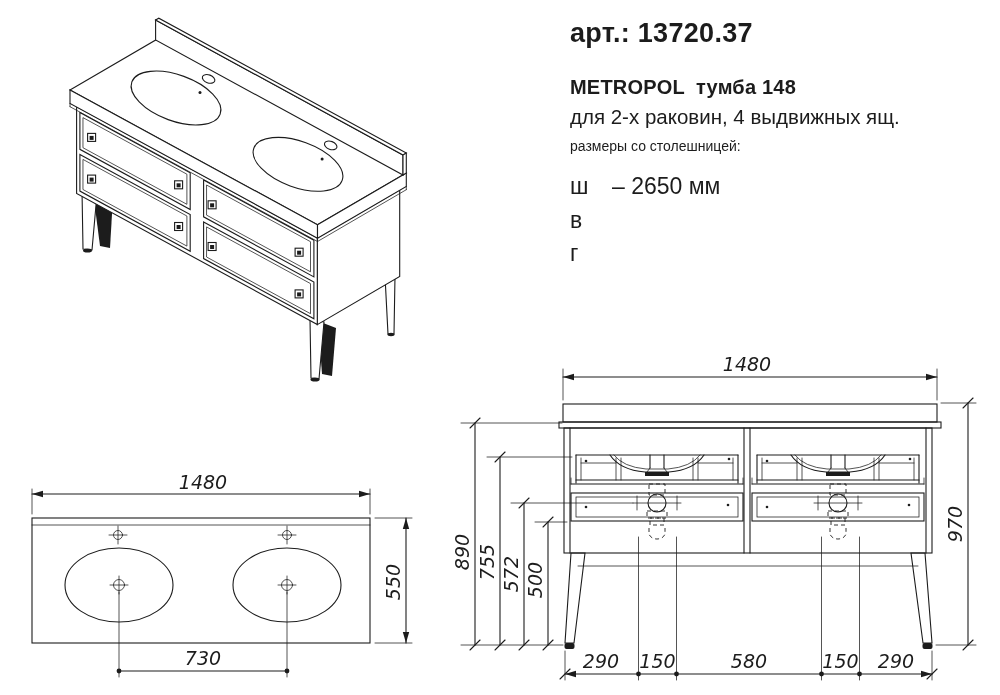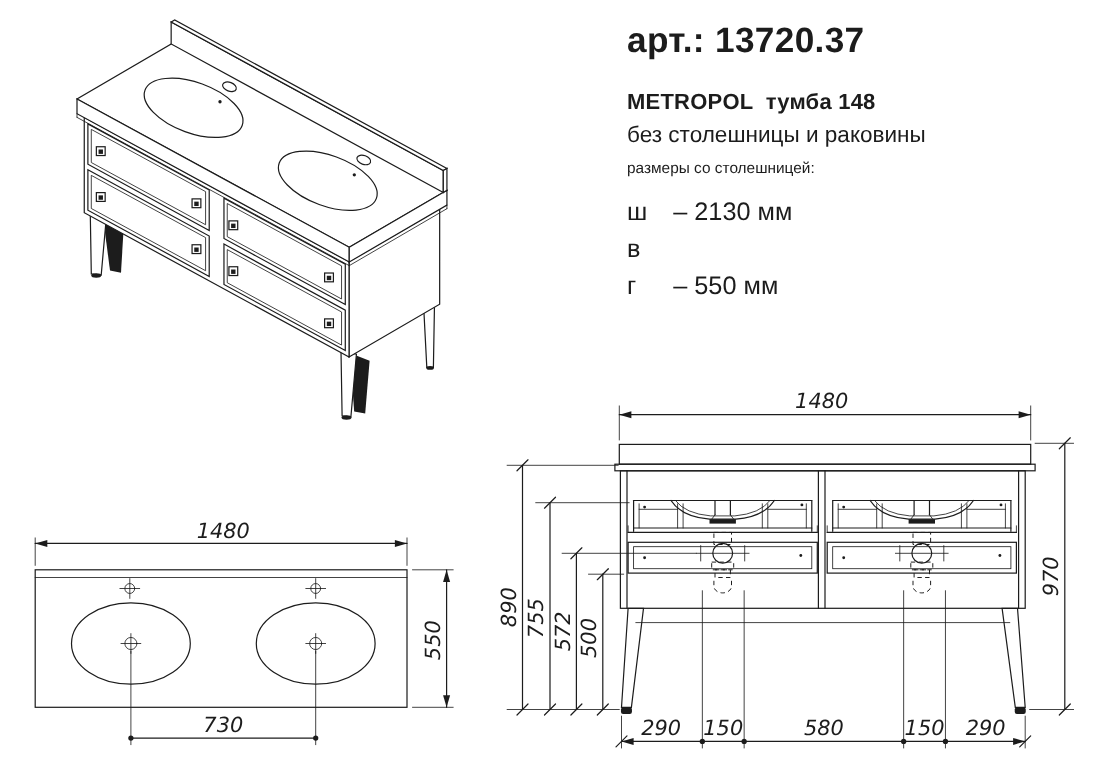--- a/index.html
+++ b/index.html
@@ -12,47 +12,46 @@
   #drawing{position:absolute;left:0;top:0;}
   
   .ln{stroke:#1c1c1c;stroke-width:1.1;fill:none;stroke-linecap:round;}
   .lnthin{stroke:#1c1c1c;stroke-width:0.75;fill:none;stroke-linecap:round;}
   .wf{stroke:#1c1c1c;stroke-width:1.1;fill:#ffffff;}
   .df{fill:#1c1c1c;stroke:none;}
   .dash{stroke:#1c1c1c;stroke-width:0.9;fill:none;stroke-dasharray:4 3;}
   .cad{font-family:"DejaVu Sans",sans-serif;font-style:italic;font-size:19px;fill:#1c1c1c;}
   
   .info{position:absolute;left:570px;top:18px;width:420px;}
-  .article{font-size:32px;font-weight:bold;letter-spacing:0.3px;}
+  .article{font-size:27px;font-weight:bold;letter-spacing:0.3px;}
   .ptitle{margin-top:27px;font-size:20px;font-weight:bold;white-space:pre-wrap;letter-spacing:0.2px;}
   .pdesc{font-size:20.5px;line-height:27px;margin-top:4px;}
   .sizes-h{font-size:14px;margin-top:8px;}
   .size-rows{margin-top:16px;}
   .size-row{font-size:23px;line-height:33.5px;display:flex;}
   .size-key{width:42px;display:inline-block;}
 </style>
 </head>
 <body>
 
 <div class="info">
   <div class="article">арт.: 13720.37</div>
   <div class="ptitle">METROPOL  тумба 148</div>
-  <div class="pdesc">без столешницы и раковины</div>
+  <div class="pdesc">для 2-х раковин, 4 выдвижных ящ.</div>
   <div class="sizes-h">размеры со столешницей:</div>
   <div class="size-rows">
     <div class="size-row">
       <span class="size-key">ш</span>
-      <span>– 2130 мм</span>
+      <span>– 2650 мм</span>
     </div>
     <div class="size-row">
       <span class="size-key">в</span>
     </div>
     <div class="size-row">
       <span class="size-key">г</span>
-      <span>– 550 мм</span>
     </div>
   </div>
 </div>
 
 <svg id="drawing" width="1000" height="695" viewBox="0 0 1000 695">
 
   <g>
 
     <polygon class="df" points="93,192 113,197 110,248 100,246"></polygon>
     <polygon class="df" points="318,321 336,328 332,376 322,374"></polygon>

